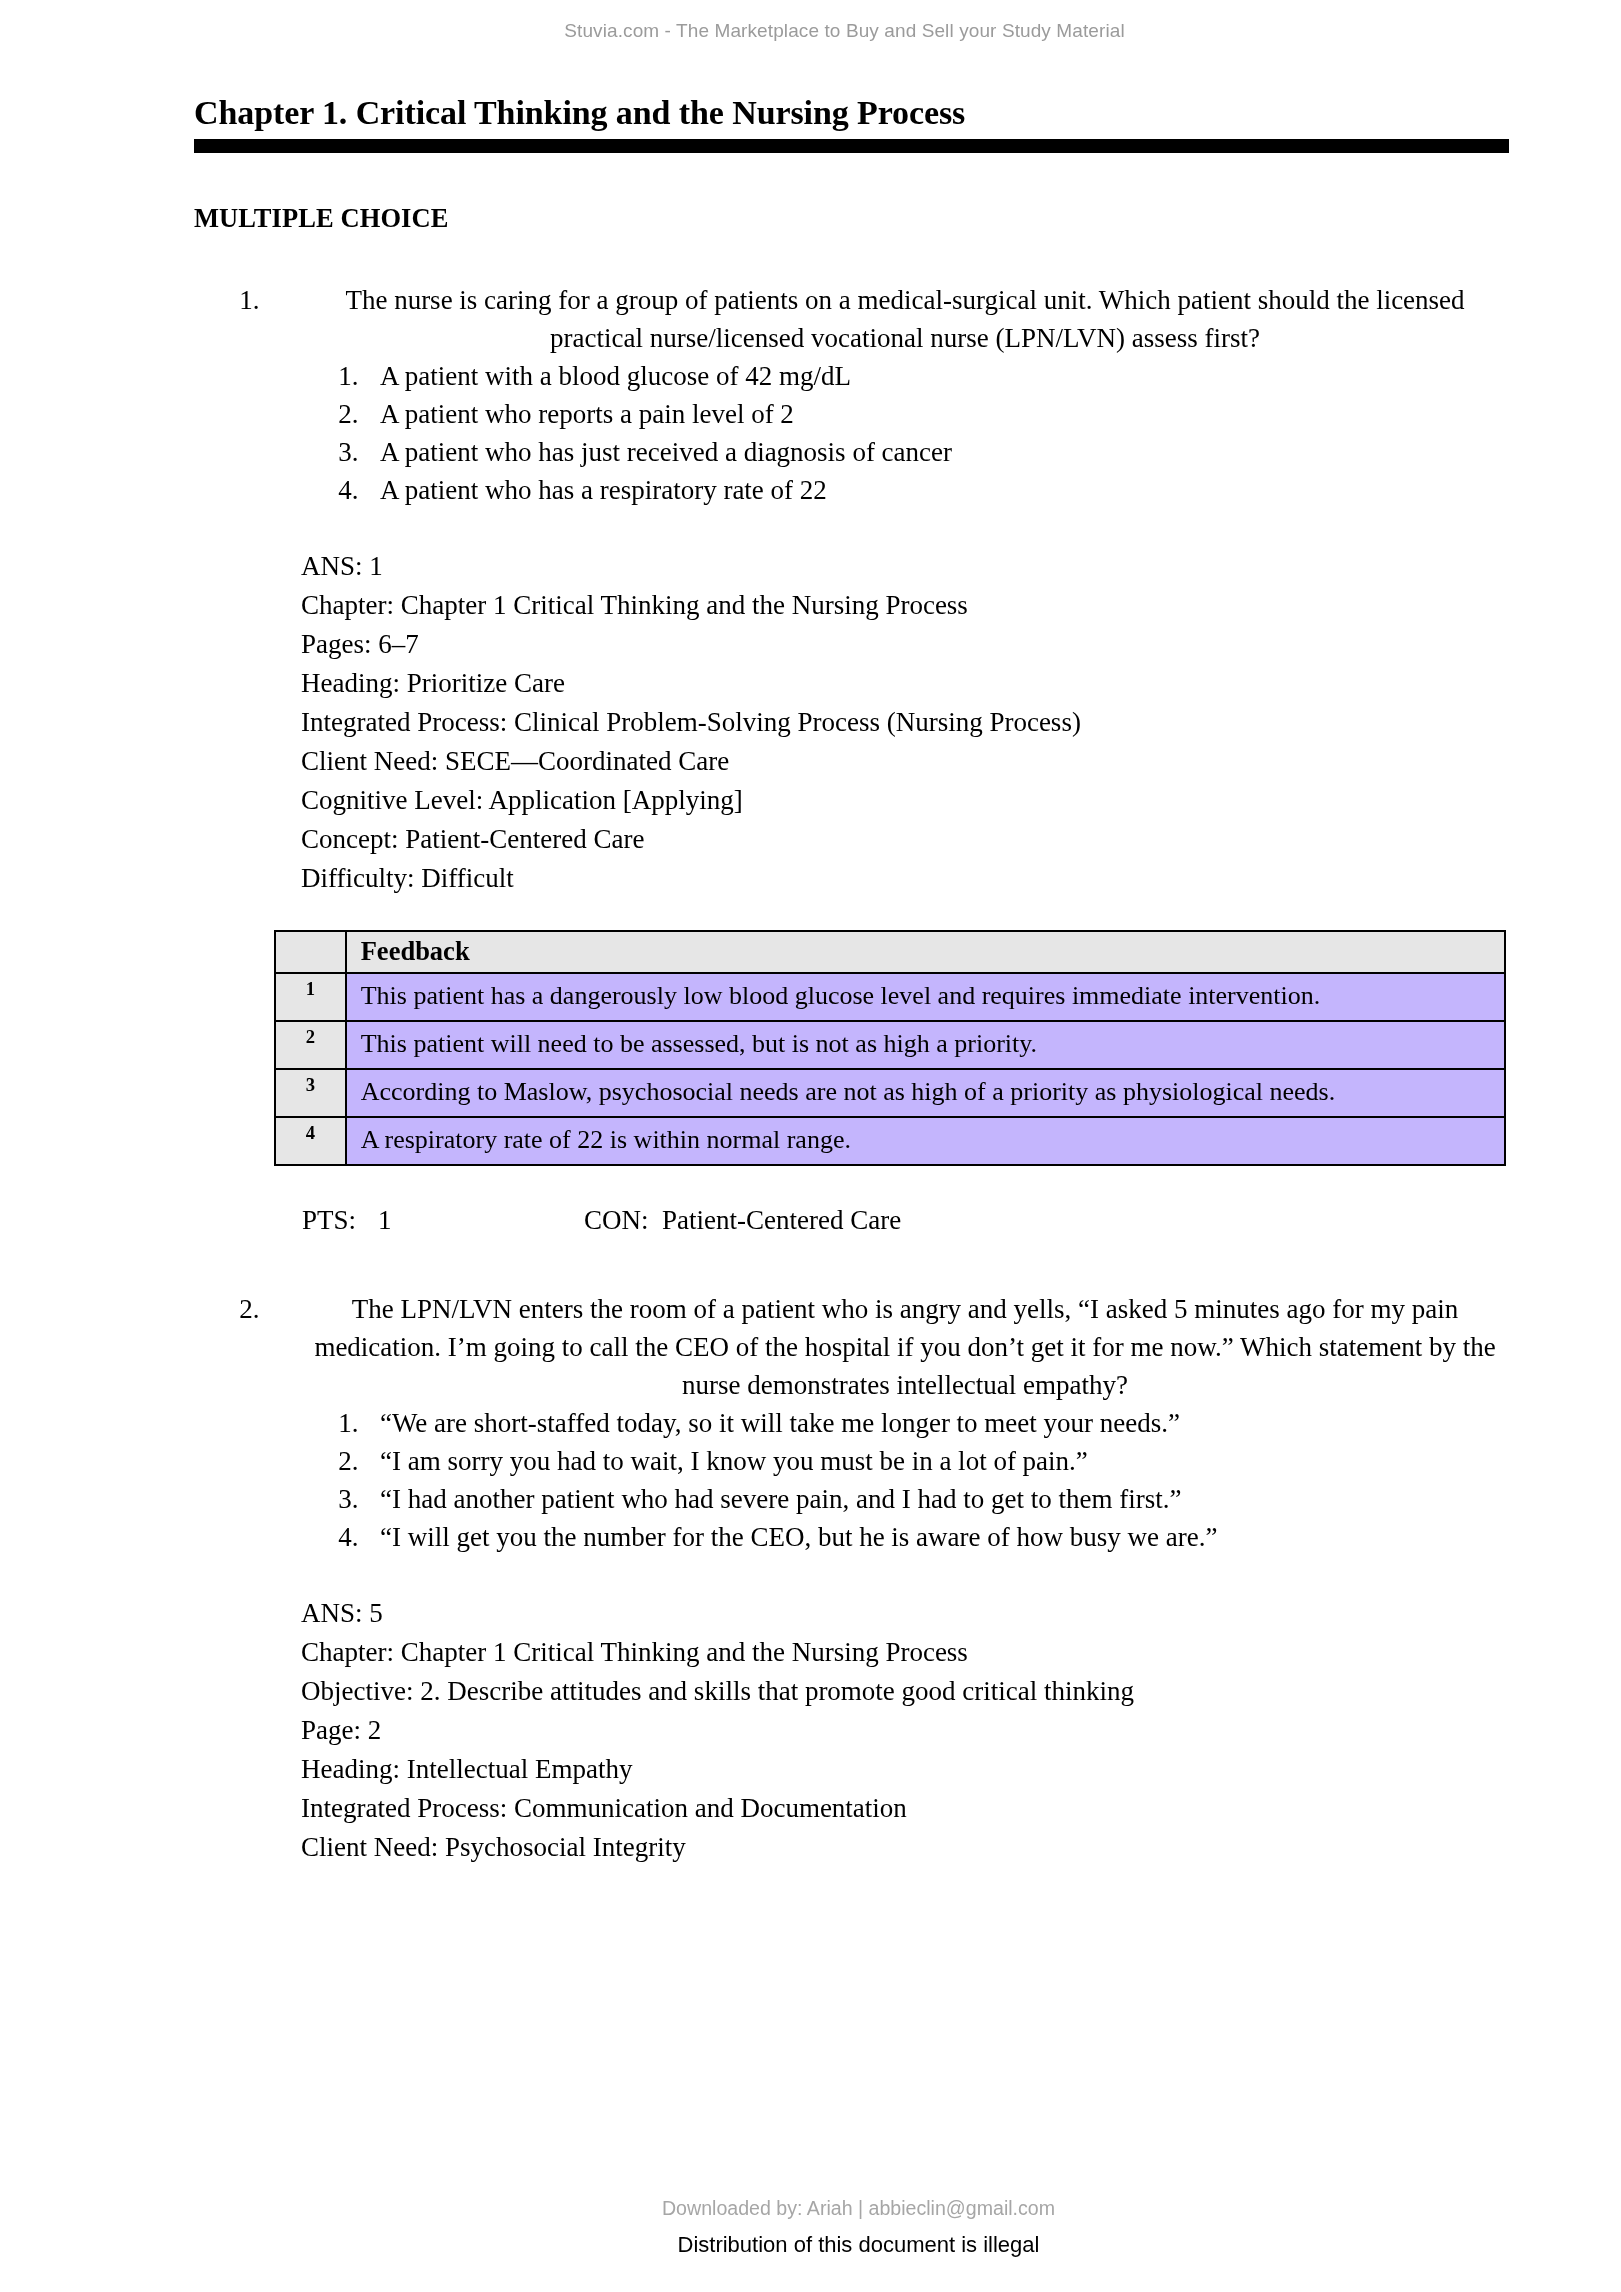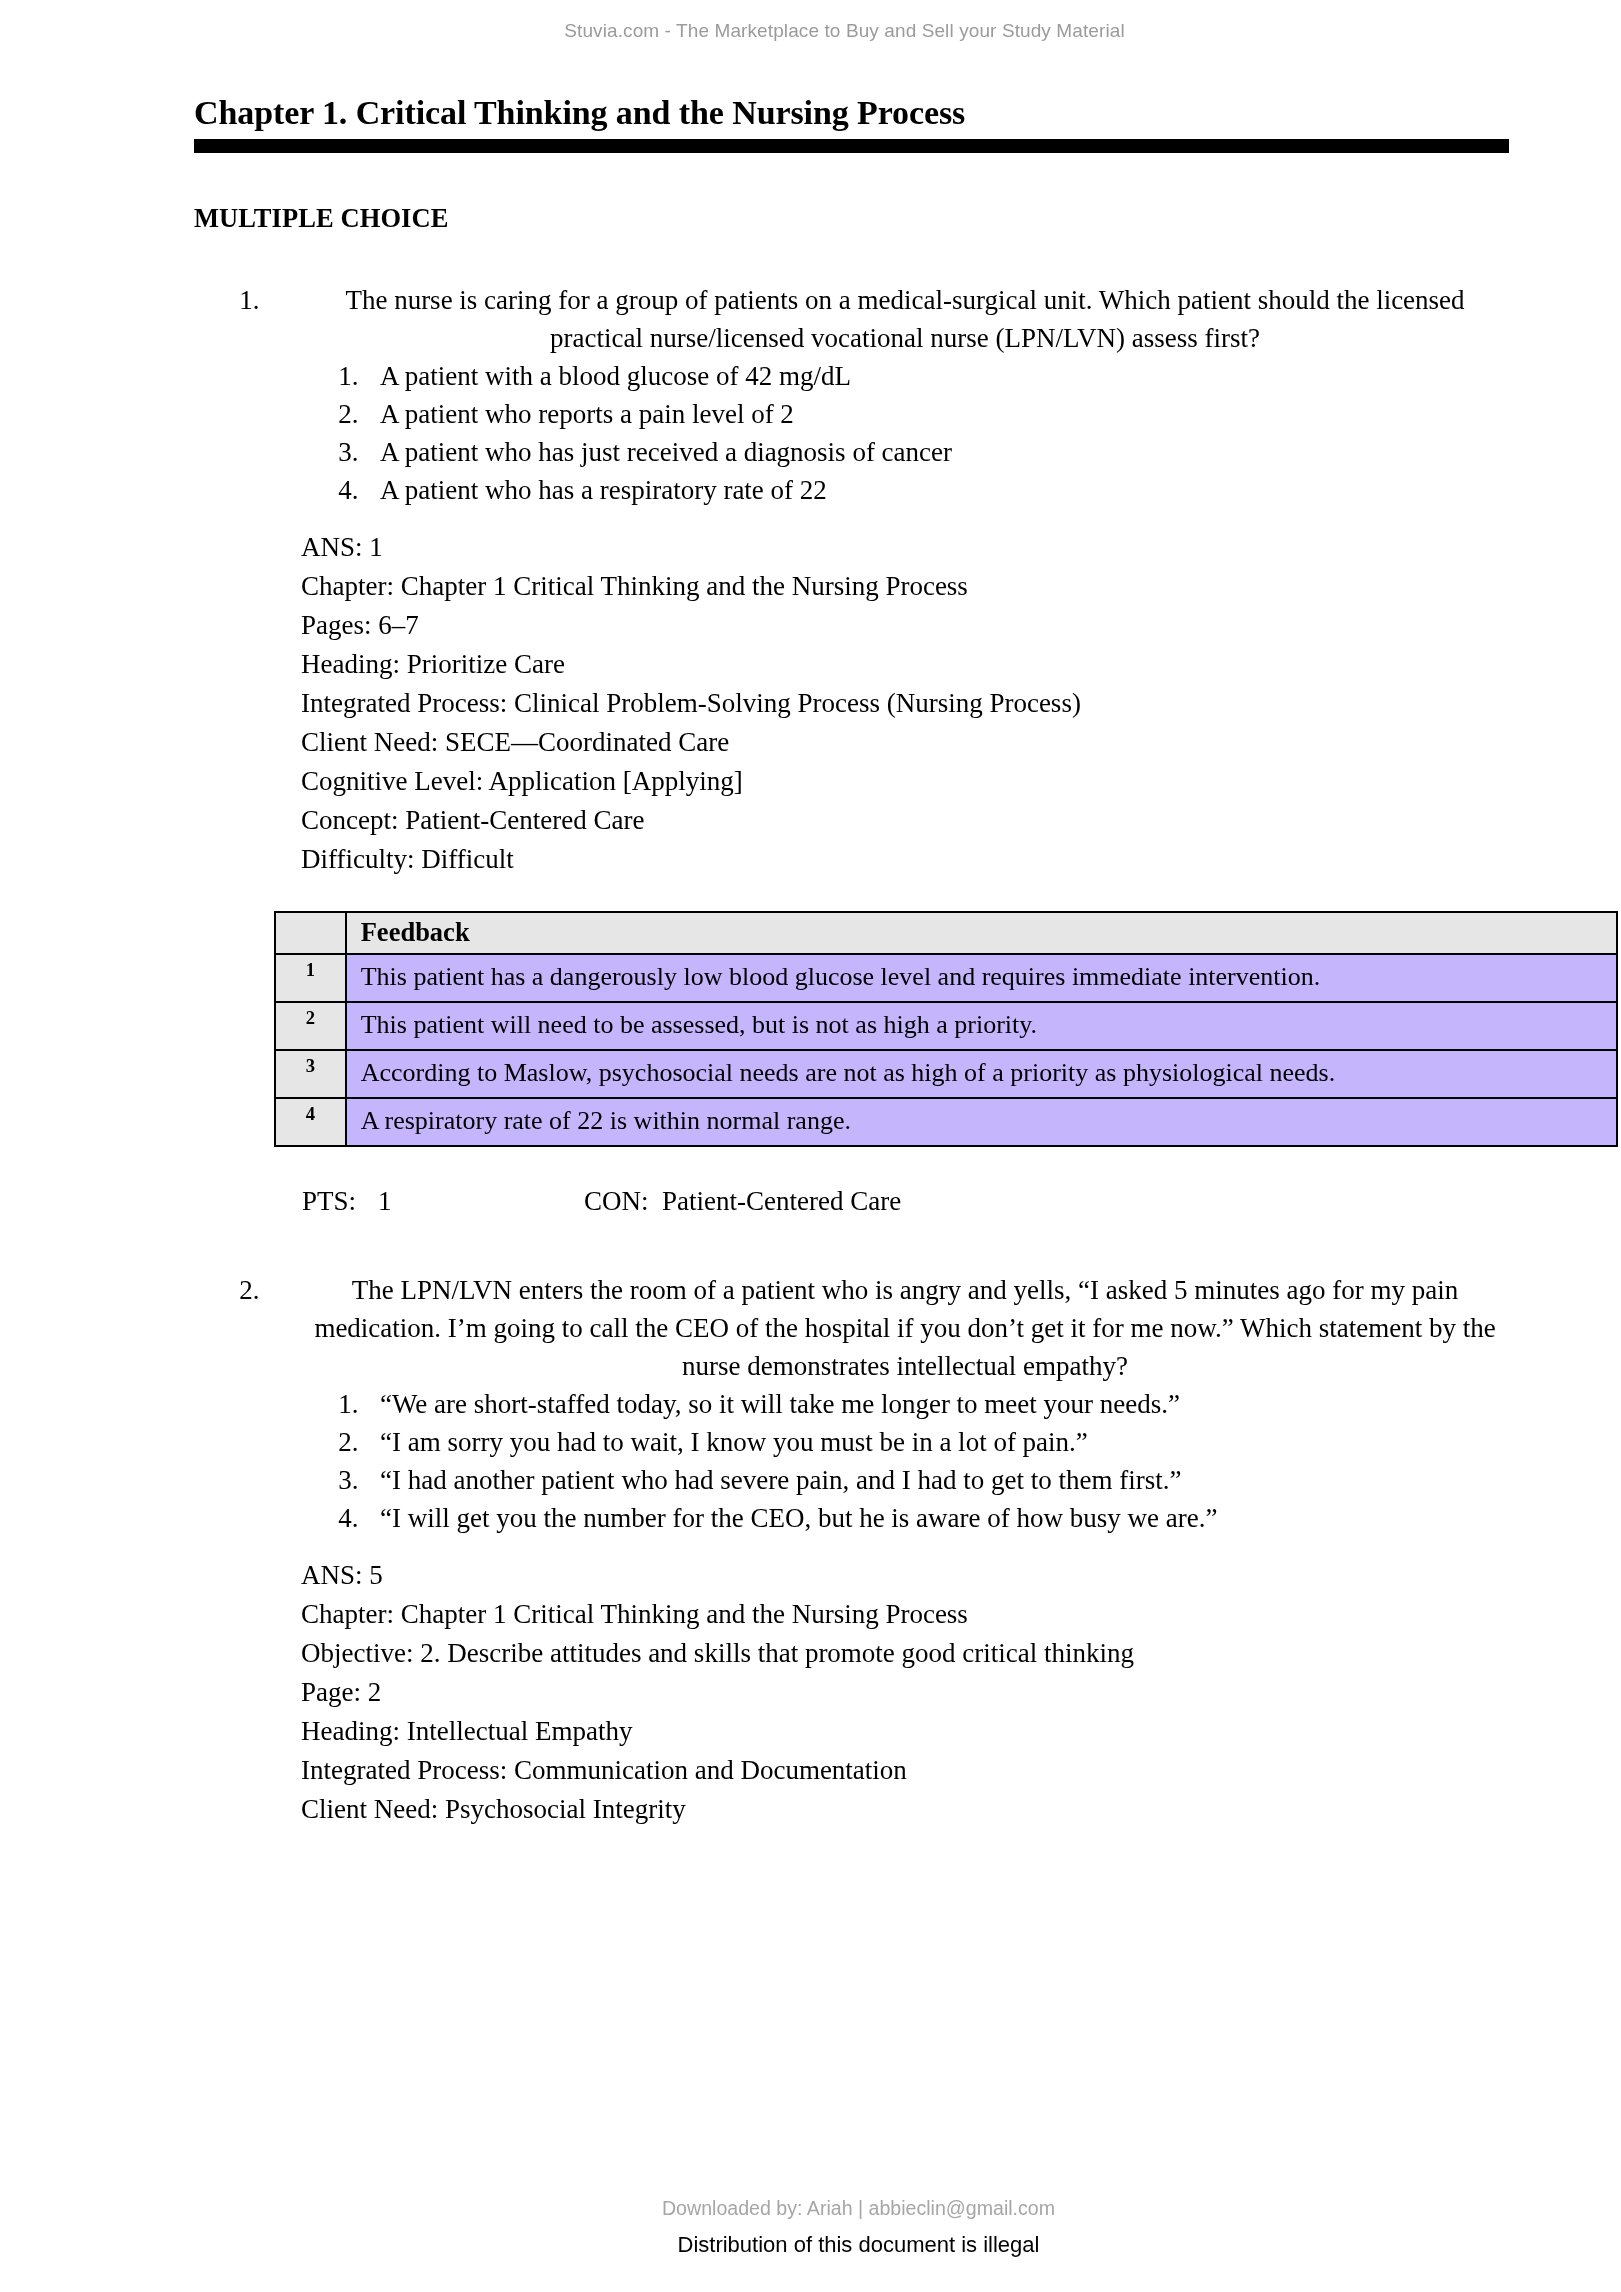--- a/index.html
+++ b/index.html
@@ -115,36 +115,36 @@
     text-align: right;
   }
   .option-text {
     padding-left: 21.6px;
     white-space: nowrap;
   }
 
   
   .meta {
     margin-left: 107px;
-    margin-top: 19px;
+    margin-top: 38px;
     font-size: 27px;
     line-height: 39px;
     max-width: 1098px;
   }
   .meta-line { }
   .meta-line.ans { }
 
   
   .fb-wrap {
     margin-top: 32px;
     margin-left: 80px;
   }
   table.feedback {
     border-collapse: collapse;
-    width: 1344px;
+    width: 1232px;
     table-layout: fixed;
   }
   table.feedback td, table.feedback th {
     border: 2px solid #000000;
     vertical-align: top;
     padding: 0;
   }
   .fb-numcol {
     width: 69px;
     background: #e6e6e6;

